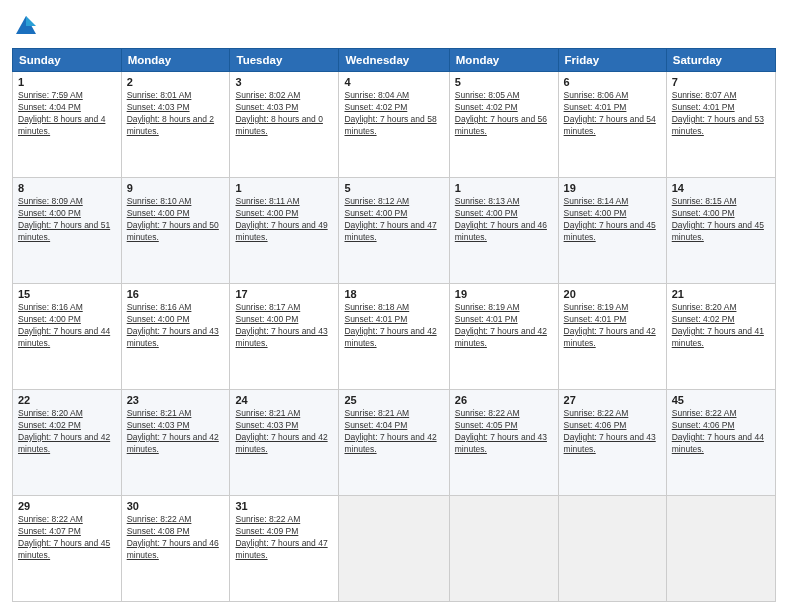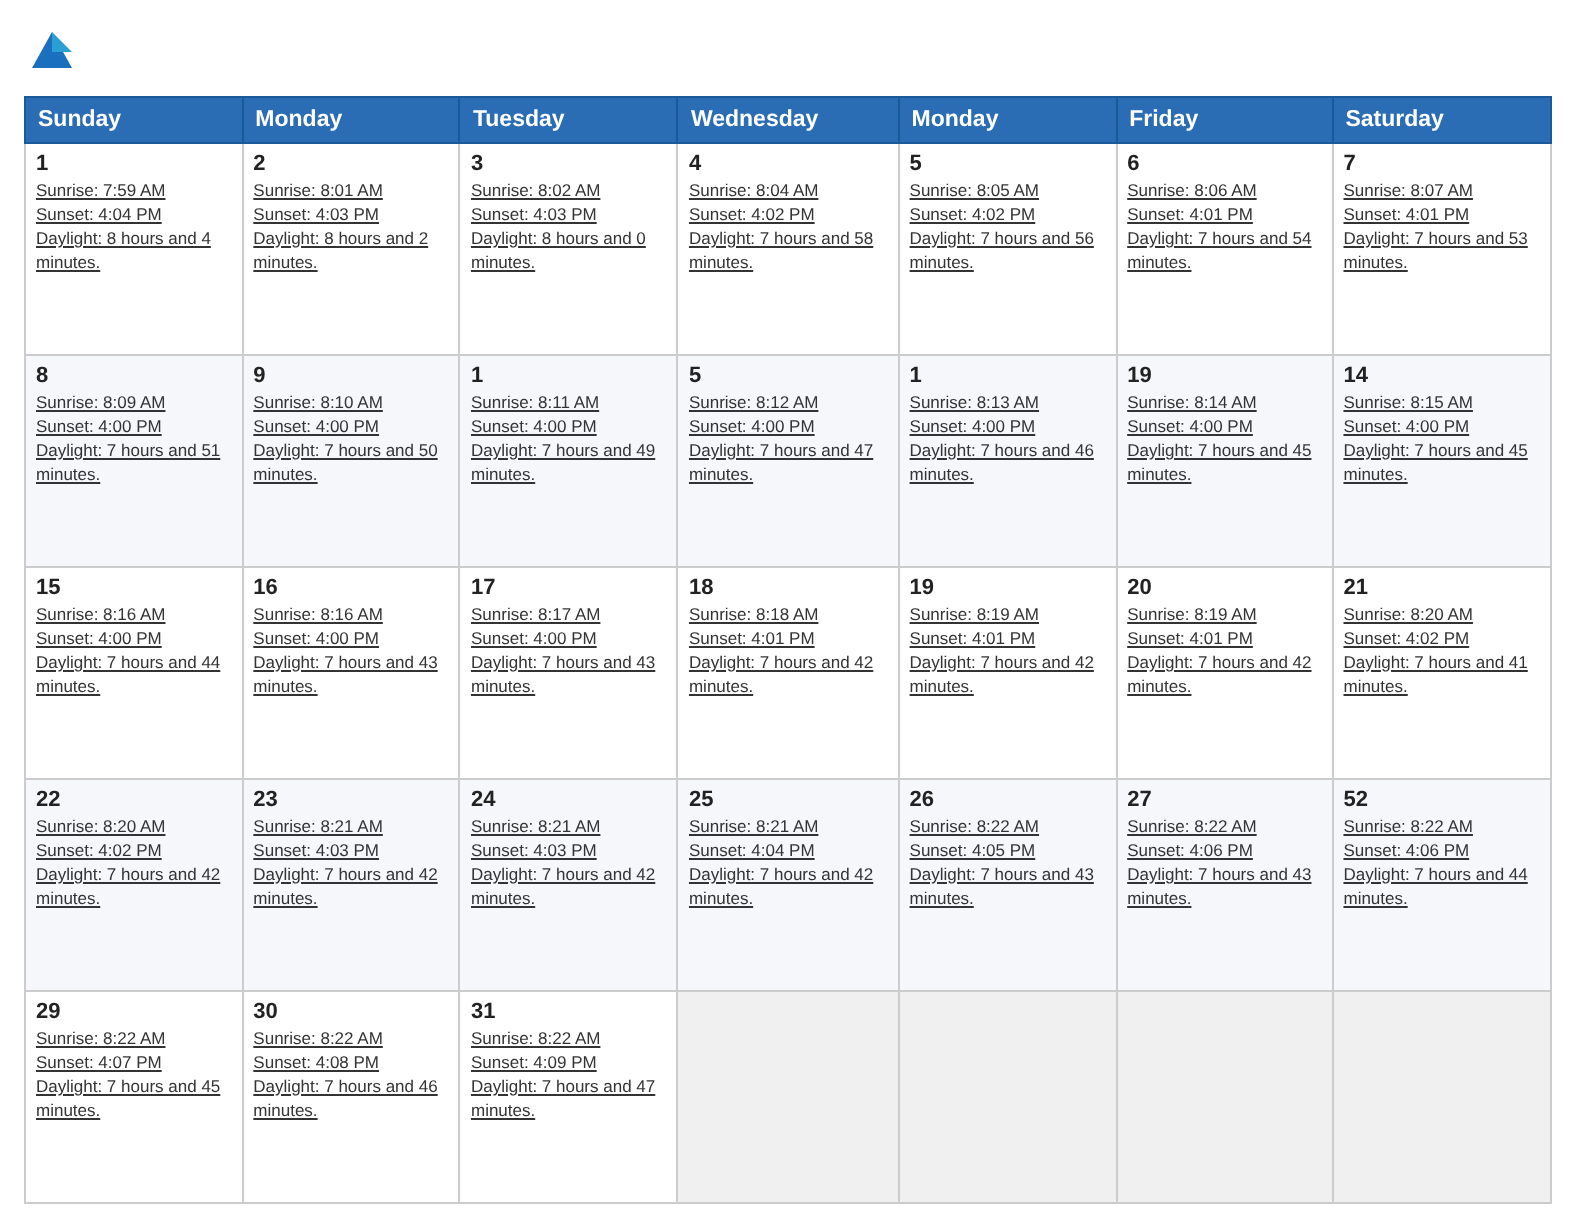--- a/index.html
+++ b/index.html
@@ -247,21 +247,21 @@
           </td>
           <td>
             <span class="day-number">26</span>
             <div class="day-info">Sunrise: 8:22 AM<br>Sunset: 4:05 PM<br>Daylight: 7 hours and 43 minutes.</div>
           </td>
           <td>
             <span class="day-number">27</span>
             <div class="day-info">Sunrise: 8:22 AM<br>Sunset: 4:06 PM<br>Daylight: 7 hours and 43 minutes.</div>
           </td>
           <td>
-            <span class="day-number">52</span>
+            <span class="day-number">45</span>
             <div class="day-info">Sunrise: 8:22 AM<br>Sunset: 4:06 PM<br>Daylight: 7 hours and 44 minutes.</div>
           </td>
         </tr>
         <tr>
           <td>
             <span class="day-number">29</span>
             <div class="day-info">Sunrise: 8:22 AM<br>Sunset: 4:07 PM<br>Daylight: 7 hours and 45 minutes.</div>
           </td>
           <td>
             <span class="day-number">30</span>

